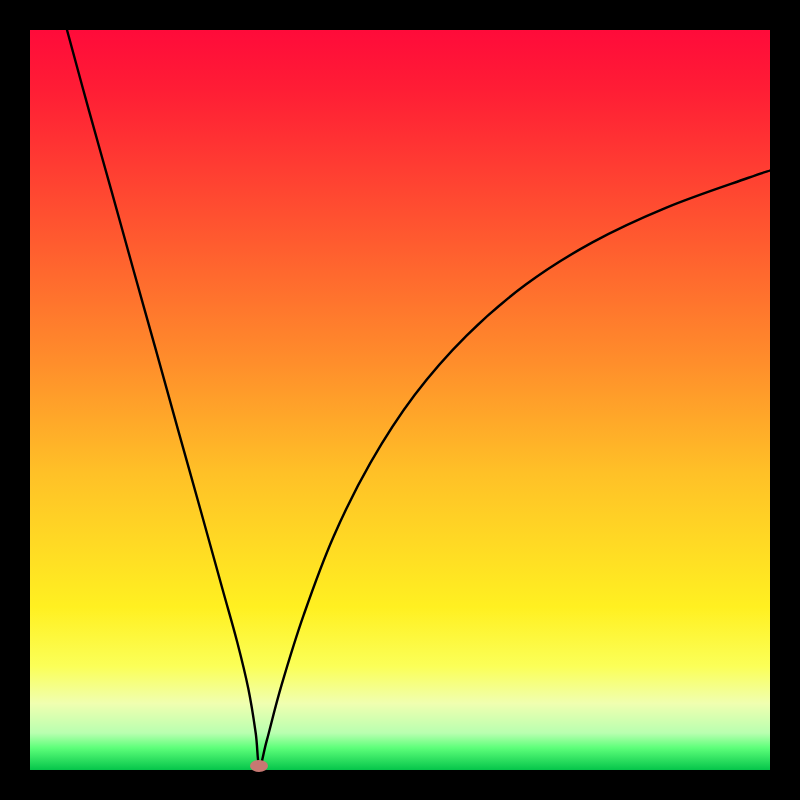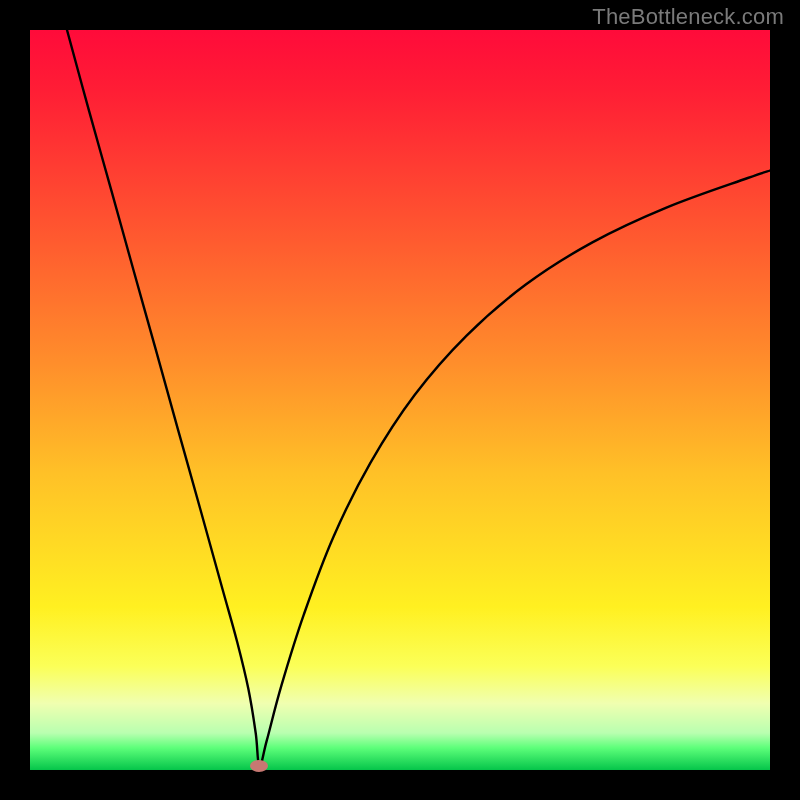--- a/index.html
+++ b/index.html
@@ -61,20 +61,19 @@
     border-radius: 50%;
     background: #c77872;
     transform: translate(-50%, -50%);
     z-index: 5;
   }
 </style>
 </head>
 <body>
 
 <div class="frame">
-  <div class="watermark">TheBottleneck.com</div>
   <div class="plot">
     <svg viewBox="0 0 740 740" preserveAspectRatio="none">
       <path id="curve-path" d="M 37.00 0.00 C 41.00 14.65, 51.21 52.50, 59.20 81.40 C 67.19 110.30, 73.41 131.94, 81.40 160.58 C 89.39 189.22, 95.61 211.86, 103.60 240.50 C 111.59 269.14, 117.81 291.04, 125.80 319.68 C 133.79 348.32, 140.01 370.96, 148.00 399.60 C 155.99 428.24, 162.21 450.14, 170.20 478.78 C 178.19 507.42, 185.74 534.72, 192.40 558.70 C 199.06 582.68, 202.54 594.00, 207.20 611.98 C 211.86 629.96, 214.97 642.22, 218.30 658.60 C 221.63 674.98, 223.70 689.01, 225.70 703.00 C 227.70 716.99, 227.40 734.97, 229.40 736.30 C 231.40 737.63, 232.80 725.05, 236.80 710.40 C 240.80 695.75, 244.94 677.54, 251.60 654.90 C 258.26 632.26, 264.48 611.24, 273.80 584.60 C 283.12 557.96, 291.41 534.21, 303.40 506.90 C 315.39 479.59, 325.75 458.47, 340.40 432.90 C 355.05 407.33, 367.48 387.73, 384.80 364.82 C 402.12 341.91, 416.62 325.47, 436.60 305.62 C 456.58 285.77, 473.16 271.34, 495.80 254.56 C 518.44 237.78, 537.09 226.23, 562.40 212.38 C 587.71 198.53, 608.43 189.19, 636.40 177.60 C 664.37 166.01, 699.15 154.66, 717.80 148.00 C 736.45 141.34, 736.00 141.93, 740.00 140.60" fill="none" stroke="#000000" stroke-width="2.4" stroke-linejoin="round" stroke-linecap="round"></path>
     </svg>
     <div id="optimal-dot" class="dot" style="left: 229.4px; top: 736.3px; background: rgb(199, 120, 114);"></div>
   </div>
 </div>
 
 </body></html>

